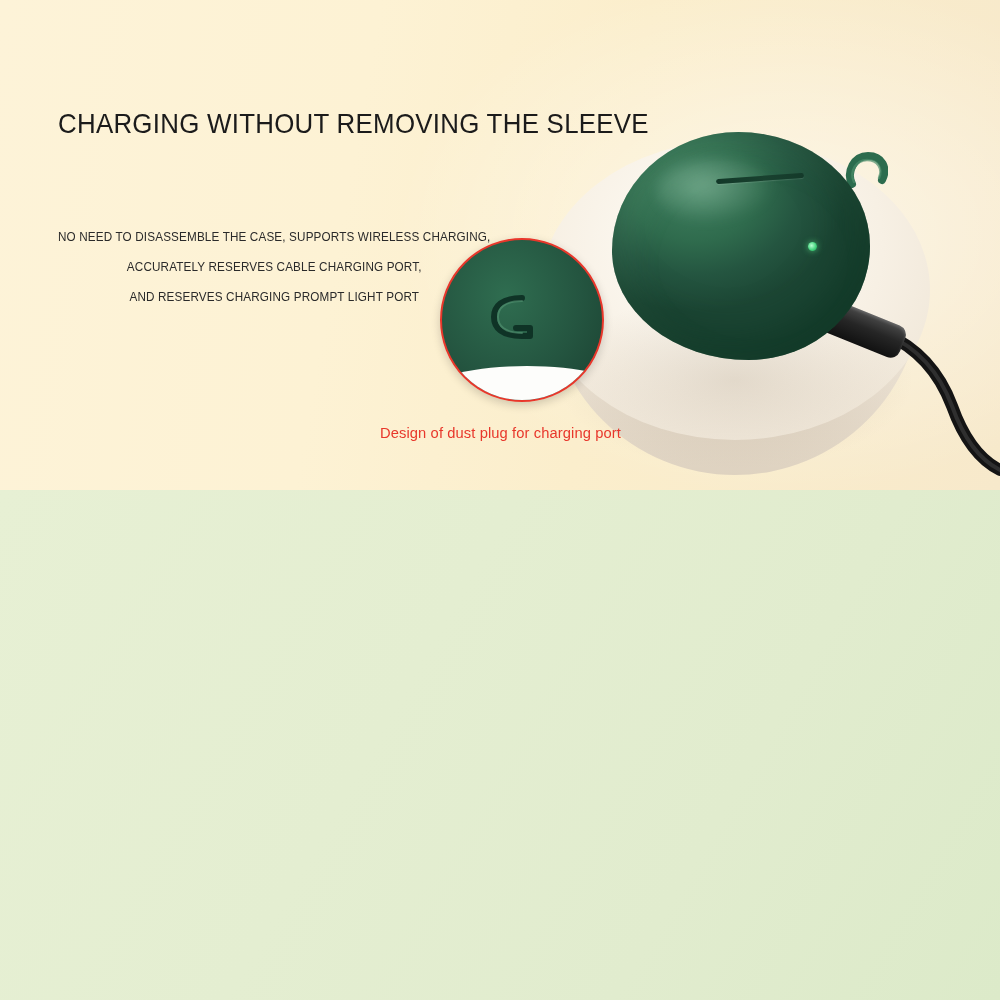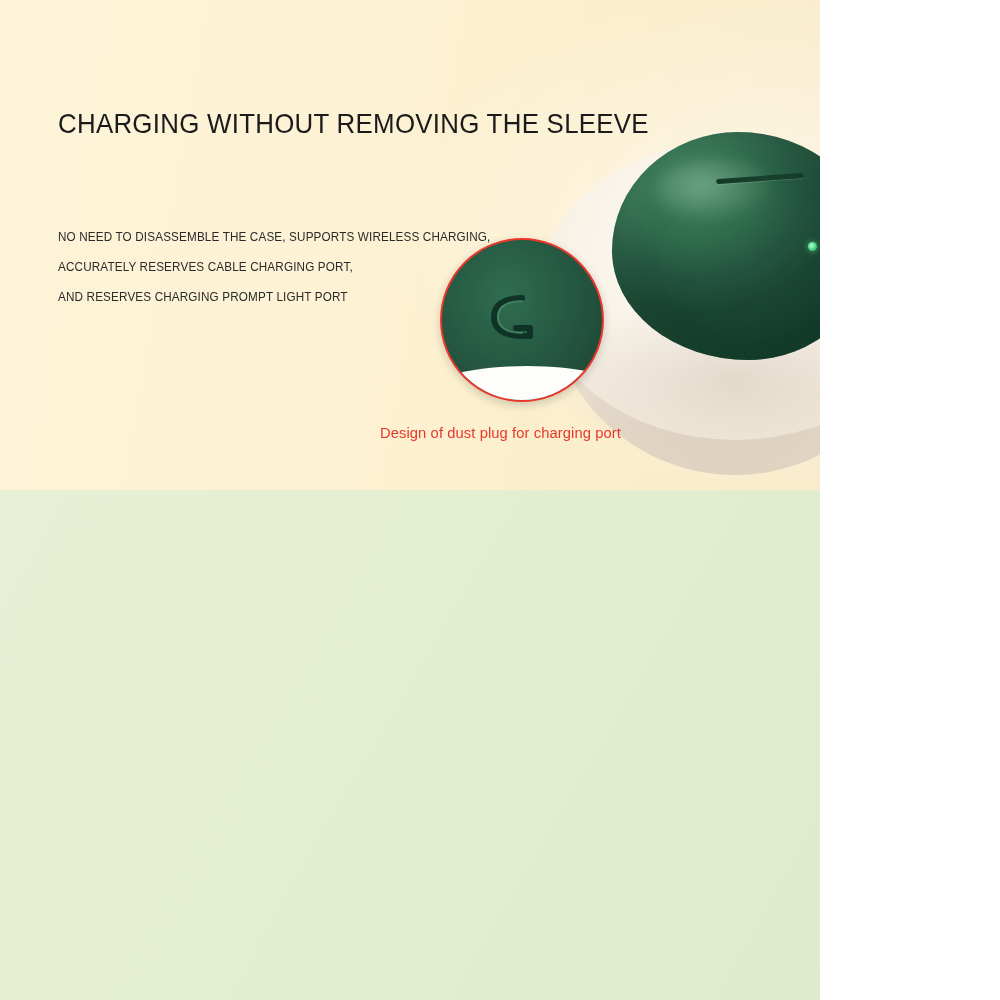--- a/index.html
+++ b/index.html
@@ -8,24 +8,25 @@
     background: #ffffff;
   }
   body {
     width: 1000px;
     height: 1000px;
     font-family: "Liberation Sans", sans-serif;
     overflow: hidden;
   }
   .page {
     position: relative;
-    width: 820px;
+    width: 1000px;
     height: 1000px;
     background: #be185d;
     overflow: hidden;
+    text-align: center;
   }
 
   
   .panel-top {
     position: absolute;
     left: 0;
     top: 0;
     width: 1000px;
     height: 490px;
     background: linear-gradient(100deg, #fdf3d8 0%, #fdf2d4 35%, #fbeecc 60%, #f7e9cb 100%);

